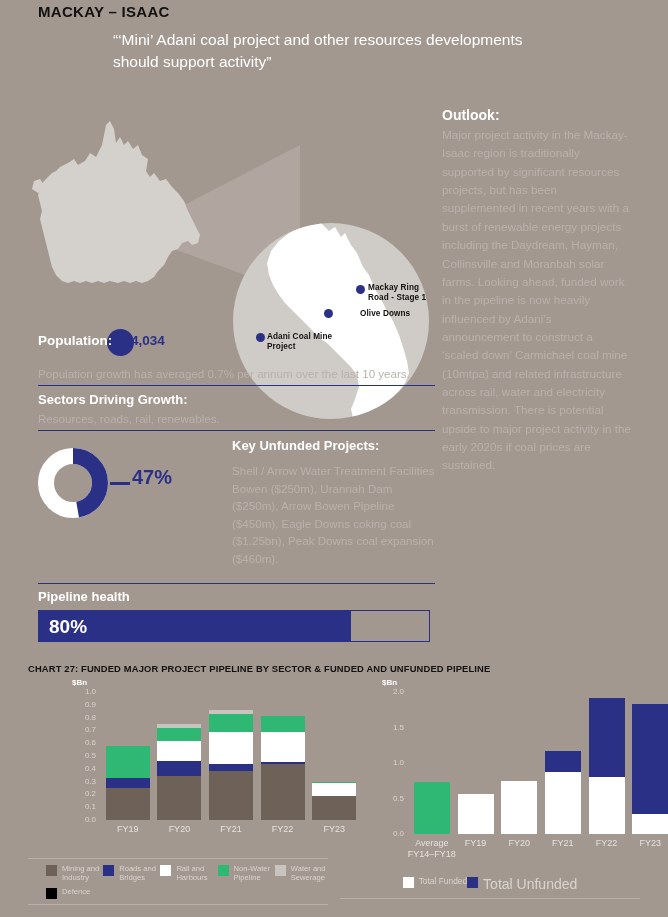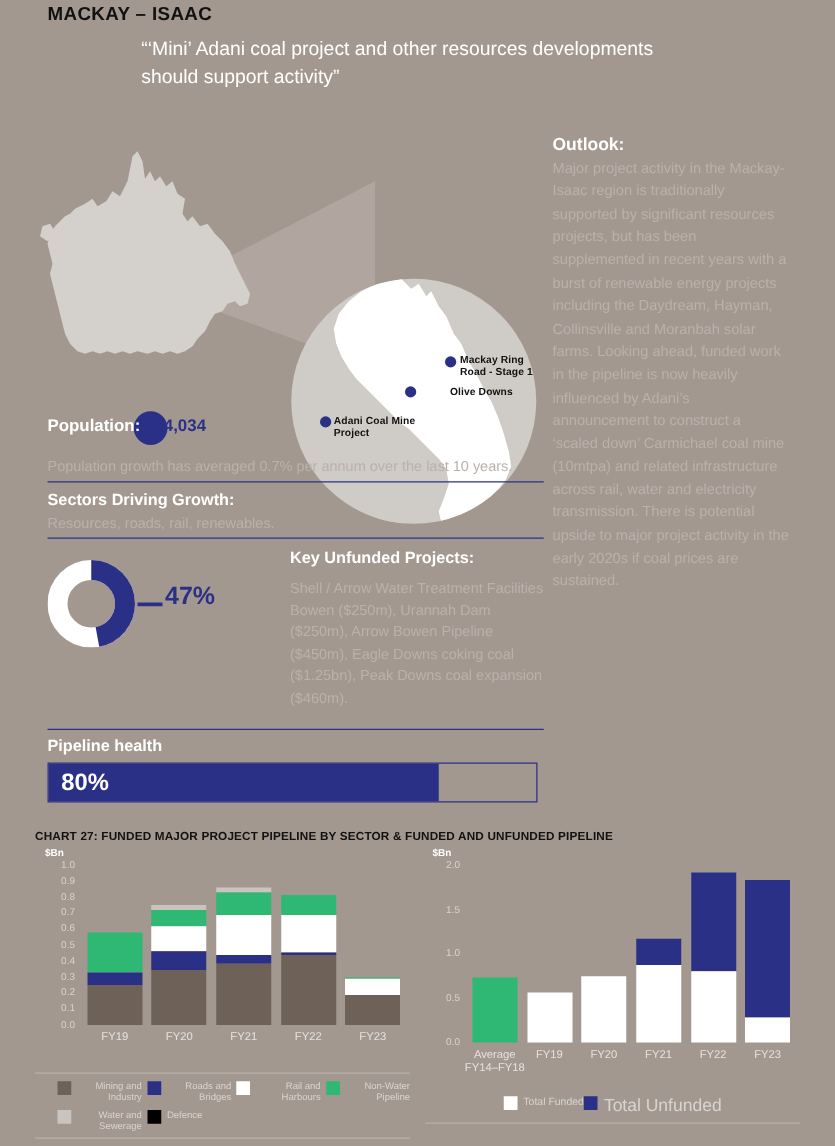--- a/index.html
+++ b/index.html
@@ -92,37 +92,37 @@
   #outlook-block { position:absolute; left:442px; top:107px; width:190px; }
   #outlook-title { font-size:14px; font-weight:bold; color:#ffffff; margin-bottom:3px; }
   #outlook-text { font-size:11.7px; line-height:1.57; color:#bab1ab; }
 
   
   #chart-title {
     position:absolute; left:28px; top:663px;
     font-size:9.4px; font-weight:bold; color:#111111; letter-spacing:0.15px;
   }
 
-  .chart-panel { position:absolute; }
+  .chart-panel { position:absolute;margin-left:36px; }
   .axis-unit { font-size:8px; font-weight:bold; color:#ffffff; }
   .tick-label { position:absolute; font-size:8px; color:#d8d3cf; text-align:right; }
   .cat-label { position:absolute; font-size:9px; color:#e6e2de; text-align:center; }
 
   
   #chart-left { left:28px; top:678px; width:300px; height:175px; }
   #chart-left-unit { position:absolute; left:8px; top:0px; }
   #plot-left { position:absolute; left:38px; top:14px; width:258px; height:128px; }
   .bar-col { position:absolute; bottom:0; width:44px; }
   .seg { width:100%; }
 
   #legend-left { position:absolute; left:28px; top:858px; width:300px; }
   #legend-left-rule-top { width:300px; height:1px; background:#b8b0aa; }
   .legend-grid {
-    display:grid; grid-template-columns:repeat(4, 1fr);
-    row-gap:4px; column-gap:4px; padding:5px 0 5px 18px;text-align:right;
+    display:grid; grid-template-columns:repeat(5, 1fr);
+    row-gap:4px; column-gap:4px; padding:5px 0 5px 18px;
   }
   .legend-item { display:flex; align-items:flex-start; gap:5px; }
   .legend-swatch { width:11px; height:11px; flex:0 0 11px; margin-top:1px; }
   .legend-text { font-size:7.6px; color:#d9d4d0; line-height:1.22; }
   #legend-left-rule-bot { width:300px; height:1px; background:#b8b0aa; }
 
   
   #chart-right { left:340px; top:678px; width:300px; height:175px; }
   #chart-right-unit { position:absolute; left:6px; top:0px; }
   #plot-right { position:absolute; left:34px; top:14px; width:262px; height:142px; }

